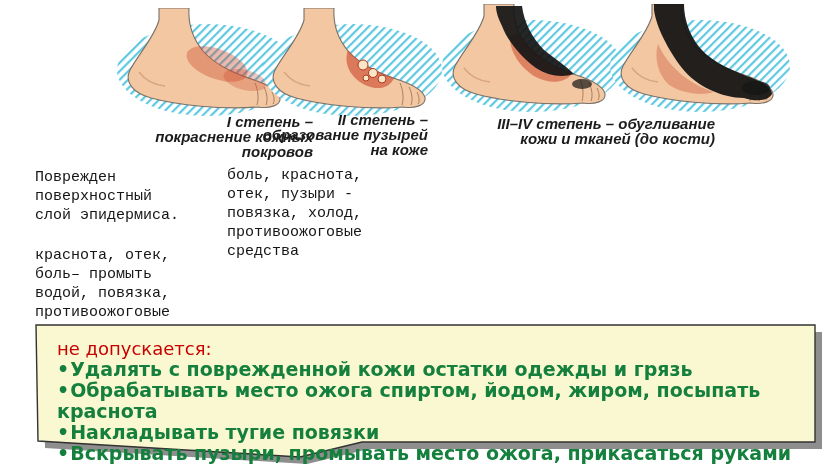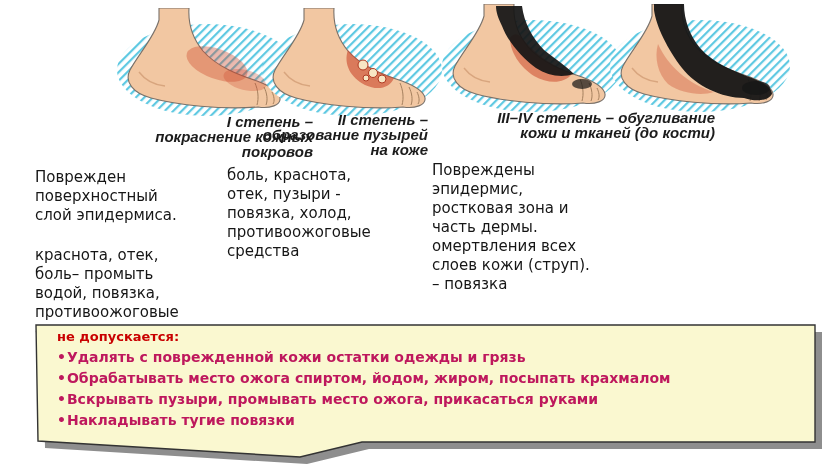--- a/index.html
+++ b/index.html
@@ -25,28 +25,28 @@
   .fig{position:absolute;}
   .cap{
     position:absolute;font-family:"Liberation Sans",sans-serif;
     font-weight:bold;font-style:italic;font-size:15px;line-height:15px;
     text-align:right;white-space:pre-line;color:#1c1c1c;
   }
   .col{
     position:absolute;font-size:15px;line-height:19px;color:var(--text-dark);
     white-space:pre-line;
   }
-  .col p{margin:0;}
+  .col p{margin:0;font-family:Liberation Mono, monospace;}
   .col p + p{margin-top:2px;}
   .warn-svg{position:absolute;left:28px;top:318px;}
   .box-shadow-shape{fill:var(--box-shadow);}
   .box-main-shape{fill:var(--box-fill);stroke:var(--box-border);stroke-width:1.4px;}
   .warn-text{position:absolute;left:57px;top:326px;width:748px;}
-  .warn-title{font-size:13px;font-weight:bold;color:var(--title-red);line-height:21px;}
-  .warn-item{font-size:14px;font-weight:bold;color:#be185d;line-height:21px;}
+  .warn-title{font-size:18px;font-weight:normal;color:var(--title-red);line-height:21px;margin-top:12px;}
+  .warn-item{font-size:19px;font-weight:bold;color:#15803d;line-height:21px;}
   .bullet{margin-right:1px;}
   .foot-base{fill:var(--skin);stroke:var(--skin-outline);stroke-width:1.1px;}
   .toe-line{fill:none;stroke:var(--toe-line);stroke-width:1px;}
   .arch-line{fill:none;stroke:#d8a57e;stroke-width:1.4px;}
 </style>
 </head>
 <body>
 
 <div class="slide">
 
@@ -103,55 +103,46 @@
       <ellipse cx="158" cy="84" rx="14" ry="7" fill="var(--char-black)" opacity="0.8"></ellipse>
     </g>
   </svg>
 
   <div class="cap" style="left:97px;top:114px;width:216px">I степень –
 покраснение кожных
 покровов</div>
   <div class="cap" style="left:238px;top:112px;width:190px">II степень –
 образование пузырей
 на коже</div>
-  <div class="cap" style="left:420px;top:110px;width:295px">III–IV степень – обугливание
+  <div class="cap" style="left:420px;top:116px;width:295px">III–IV степень – обугливание
 кожи и тканей (до кости)</div>
 
   <div class="col" style="left:35px;top:149px;width:188px">
     <p>Поврежден
 поверхностный
 слой эпидермиса.</p>
     <p> краснота, отек,
 боль– промыть
 водой, повязка,
 противоожоговые
 средства</p>
   </div>
   <div class="col" style="left:227px;top:147px;width:195px">
     <p>боль, краснота,
 отек, пузыри -
 повязка, холод,
 противоожоговые
 средства</p>
   </div>
-  <div class="col" style="left:432px;top:142px;width:185px">
-    <p>Повреждены
-эпидермис,
-ростковая зона и
-часть дермы.
-омертвления всех
-слоев кожи (струп).
-– повязка</p>
-  </div>
 
   <svg class="warn-svg" width="800" height="150" viewBox="0 0 800 150">
     <polygon class="box-shadow-shape" points="15,14 794,14 794,131 341,131 279,146 17,130"></polygon>
     <polygon class="box-main-shape" points="8,7 787,7 787,124 334,124 272,139 10,123"></polygon>
   </svg>
   <div class="warn-text">
     <div class="warn-title">не допускается:</div>
     <div class="warn-item"><span class="bullet">•</span><span>Удалять с поврежденной кожи остатки одежды и грязь</span></div>
-    <div class="warn-item"><span class="bullet">•</span><span>Обрабатывать место ожога спиртом, йодом, жиром, посыпать крахмалом</span></div>
+    <div class="warn-item"><span class="bullet">•</span><span>Обрабатывать место ожога спиртом, йодом, жиром, посыпать краснота</span></div>
+    <div class="warn-item"><span class="bullet">•</span><span>Накладывать тугие повязки</span></div>
     <div class="warn-item"><span class="bullet">•</span><span>Вскрывать пузыри, промывать место ожога, прикасаться руками</span></div>
-    <div class="warn-item"><span class="bullet">•</span><span>Накладывать тугие повязки</span></div>
   </div>
 
 </div>
 
 </body></html>

